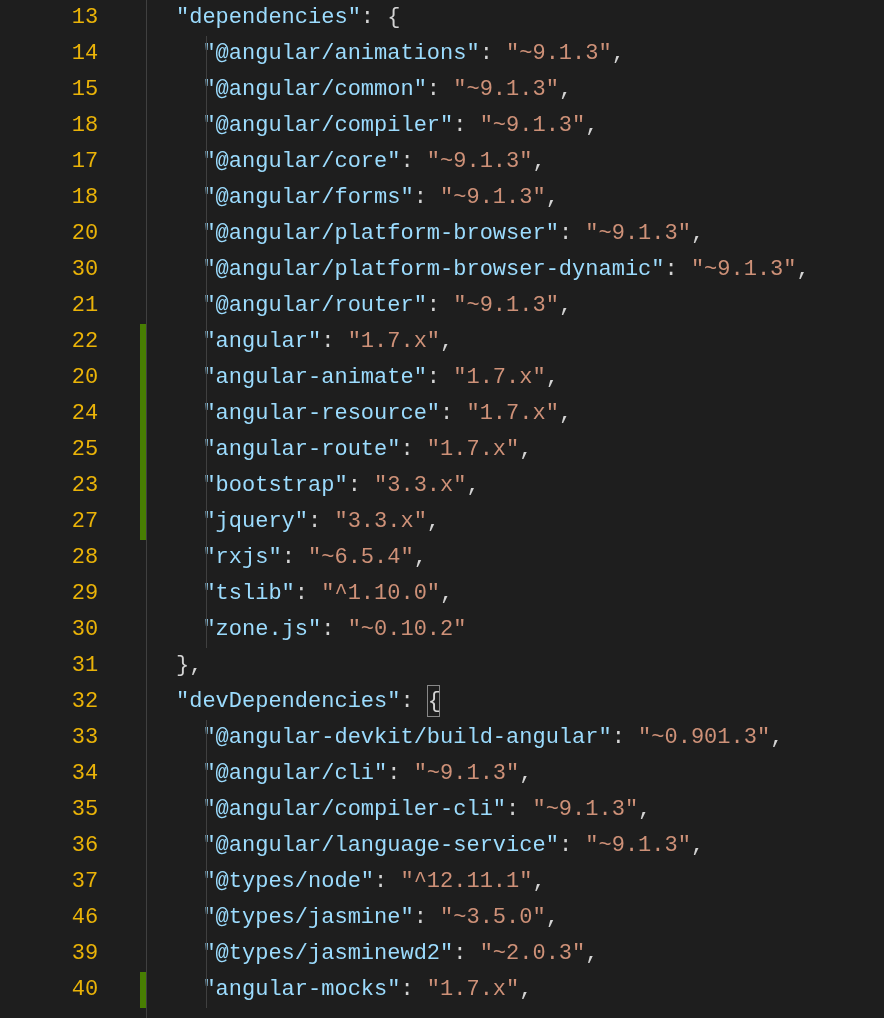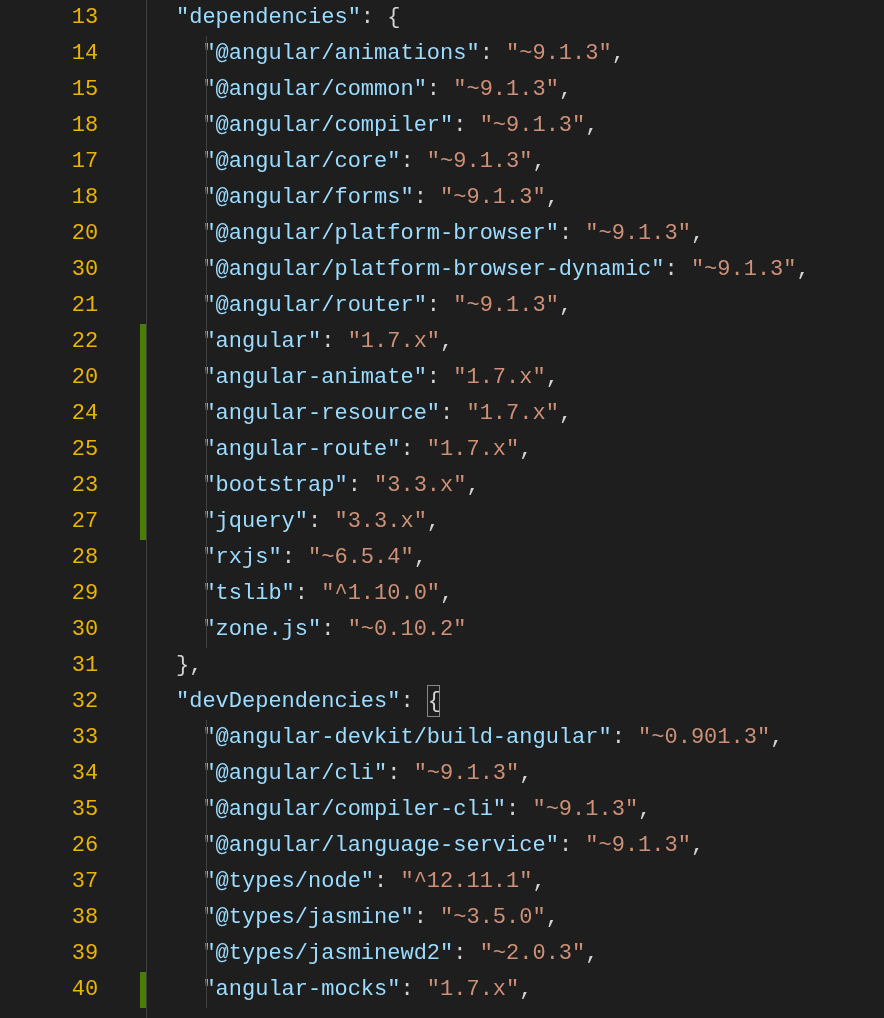--- a/index.html
+++ b/index.html
@@ -96,23 +96,23 @@
       <div class="gutter-line">23</div>
       <div class="gutter-line">27</div>
       <div class="gutter-line">28</div>
       <div class="gutter-line">29</div>
       <div class="gutter-line">30</div>
       <div class="gutter-line">31</div>
       <div class="gutter-line">32</div>
       <div class="gutter-line">33</div>
       <div class="gutter-line">34</div>
       <div class="gutter-line">35</div>
-      <div class="gutter-line">26</div>
+      <div class="gutter-line">36</div>
       <div class="gutter-line">37</div>
-      <div class="gutter-line">38</div>
+      <div class="gutter-line">46</div>
       <div class="gutter-line">39</div>
       <div class="gutter-line">40</div>
     </div>
   <div class="mod-bar" id="modbar">
       <div class="mod-strip" style="top: 324px; height: 216px;"></div>
       <div class="mod-strip" style="top: 972px; height: 36px;"></div>
     </div>
   <div class="indent-area" id="indent">
     <div class="guide g1"></div>
   </div>

